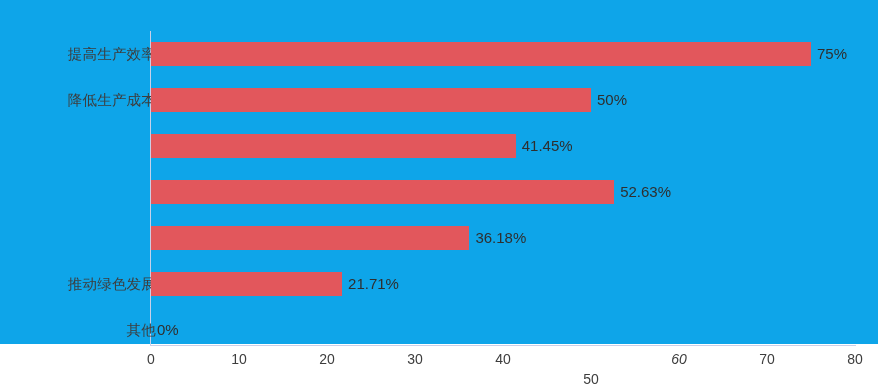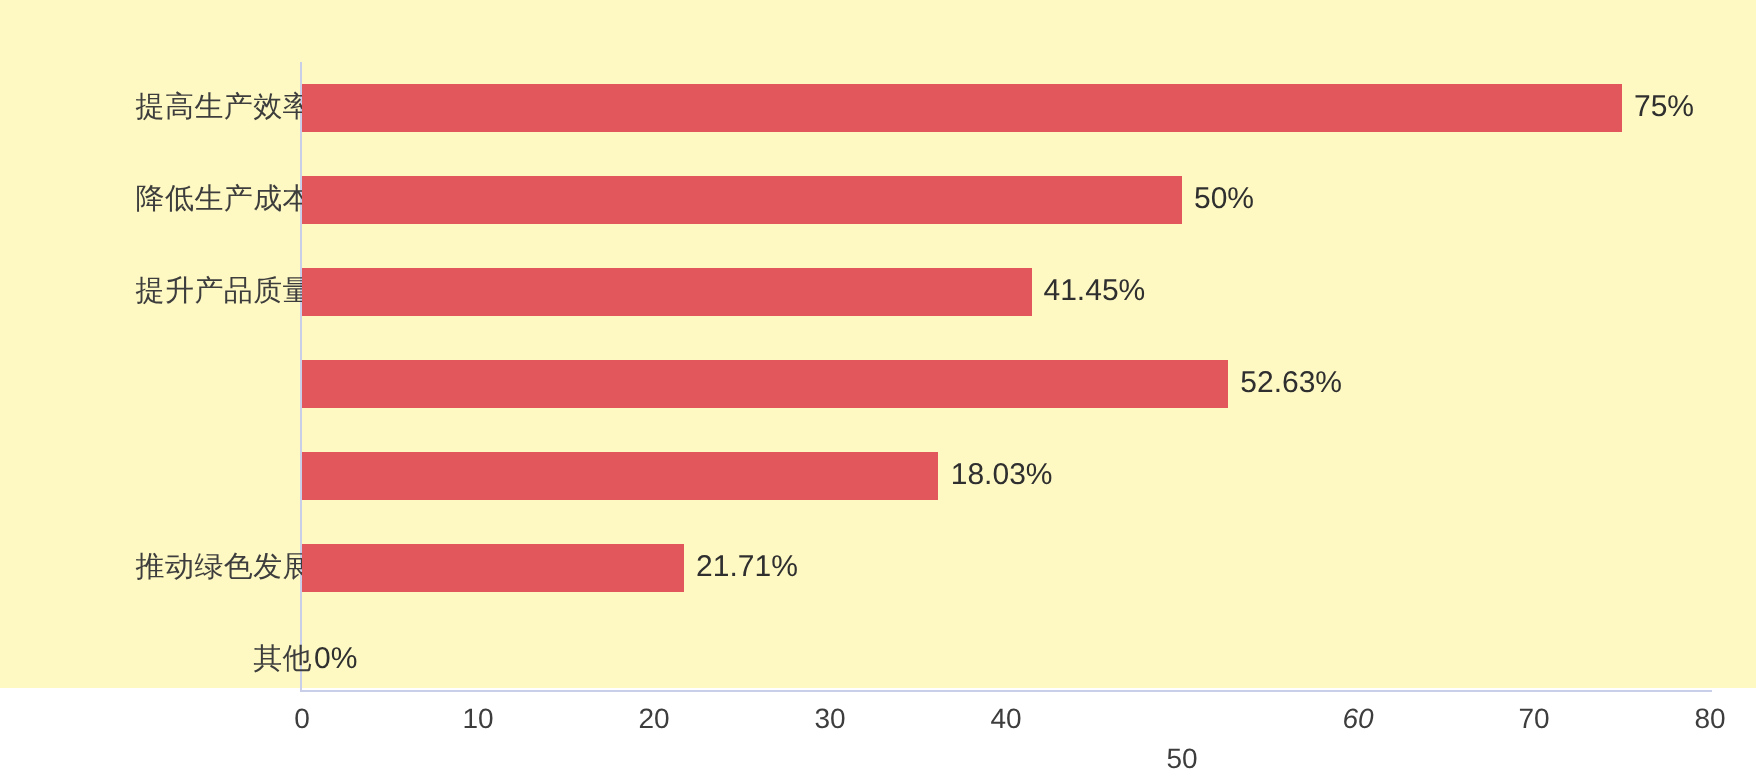--- a/index.html
+++ b/index.html
@@ -12,21 +12,21 @@
     height: 389px;
     overflow: hidden;
     font-family: "Liberation Sans", "DejaVu Sans", sans-serif;
     -webkit-font-smoothing: antialiased;
   }
 
   #chart-root {
     position: relative;
     width: 878px;
     height: 344px;
-    background: #fef9c3;
+    background: #0ea5e9;
   }
 
   
   
   .axis-line-y {
     position: absolute;
     left: 150px;
     top: 31px;
     width: 1px;
     height: 314px;
@@ -110,37 +110,36 @@
         <div class="bar-value" style="left: 811px;">75%</div>
       </div>
       <div class="row" style="top: 88px;">
         <div class="cat-label">降低生产成本</div>
         <div class="bar-wrap" style="width: 440px;">
           <div class="bar" style="width: 440px; background: rgb(226, 87, 92);"></div>
         </div>
         <div class="bar-value" style="left: 591px;">50%</div>
       </div>
       <div class="row" style="top: 134px;">
-        <div class="cat-label">提升产品质量</div>
         <div class="bar-wrap" style="width: 364.76px;">
           <div class="bar" style="width: 364.76px; background: rgb(226, 87, 92);"></div>
         </div>
         <div class="bar-value" style="left: 515.76px;">41.45%</div>
       </div>
       <div class="row" style="top: 180px;">
         <div class="bar-wrap" style="width: 463.144px;">
           <div class="bar" style="width: 463.144px; background: rgb(226, 87, 92);"></div>
         </div>
         <div class="bar-value" style="left: 614.144px;">52.63%</div>
       </div>
       <div class="row" style="top: 226px;">
         <div class="bar-wrap" style="width: 318.384px;">
           <div class="bar" style="width: 318.384px; background: rgb(226, 87, 92);"></div>
         </div>
-        <div class="bar-value" style="left: 469.384px;">18.03%</div>
+        <div class="bar-value" style="left: 469.384px;">36.18%</div>
       </div>
       <div class="row" style="top: 272px;">
         <div class="cat-label">推动绿色发展</div>
         <div class="bar-wrap" style="width: 191.048px;">
           <div class="bar" style="width: 191.048px; background: rgb(226, 87, 92);"></div>
         </div>
         <div class="bar-value" style="left: 342.048px;">21.71%</div>
       </div>
       <div class="row" style="top: 318px;">
         <div class="cat-label">其他</div>

